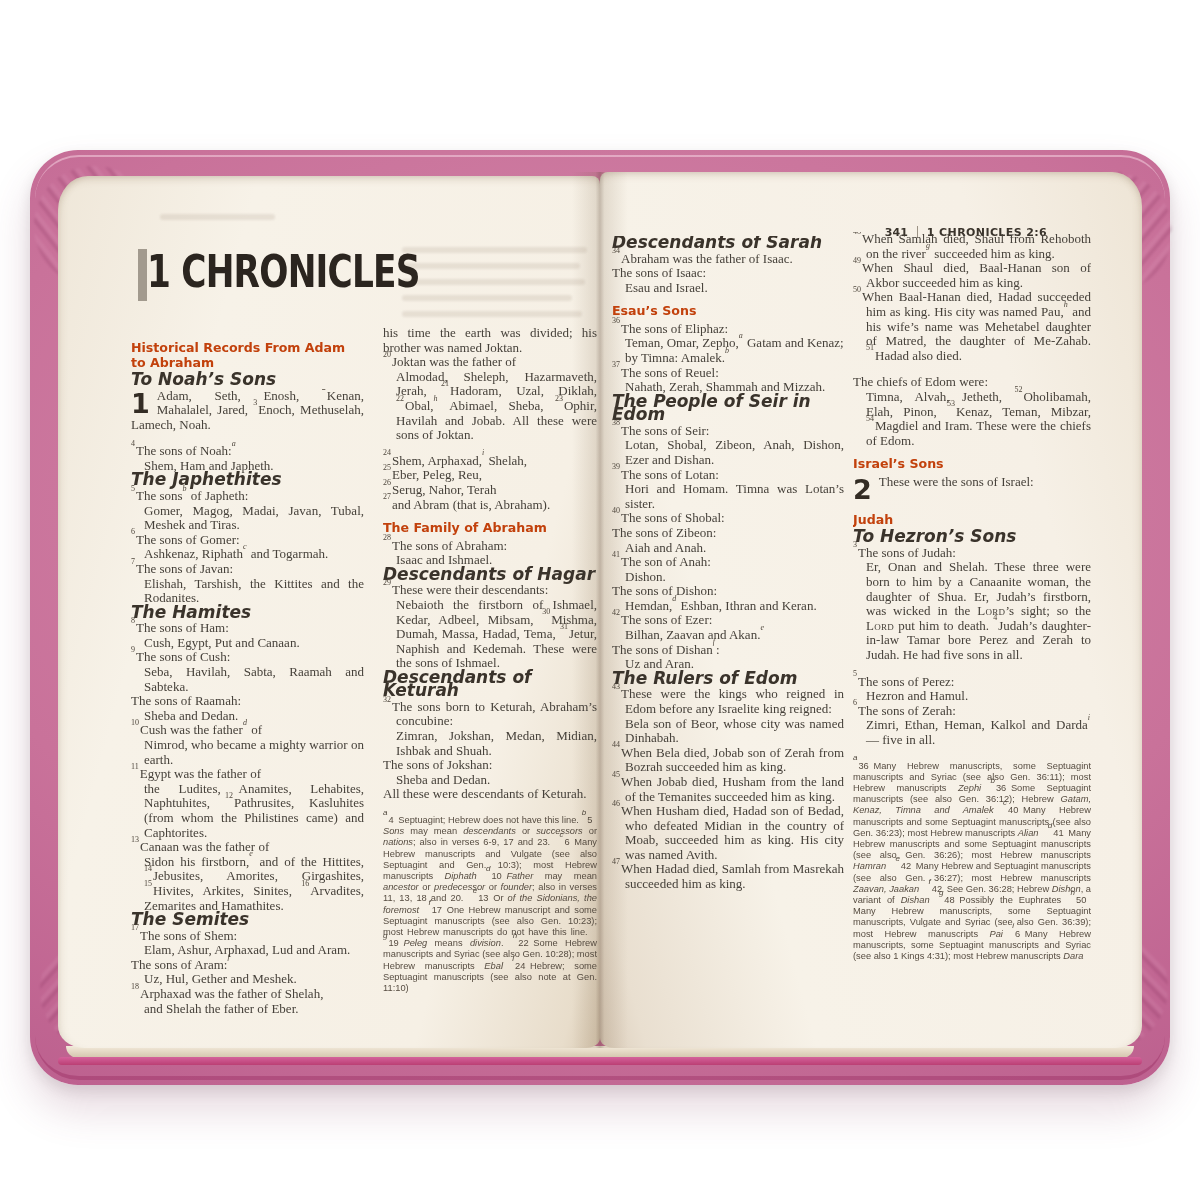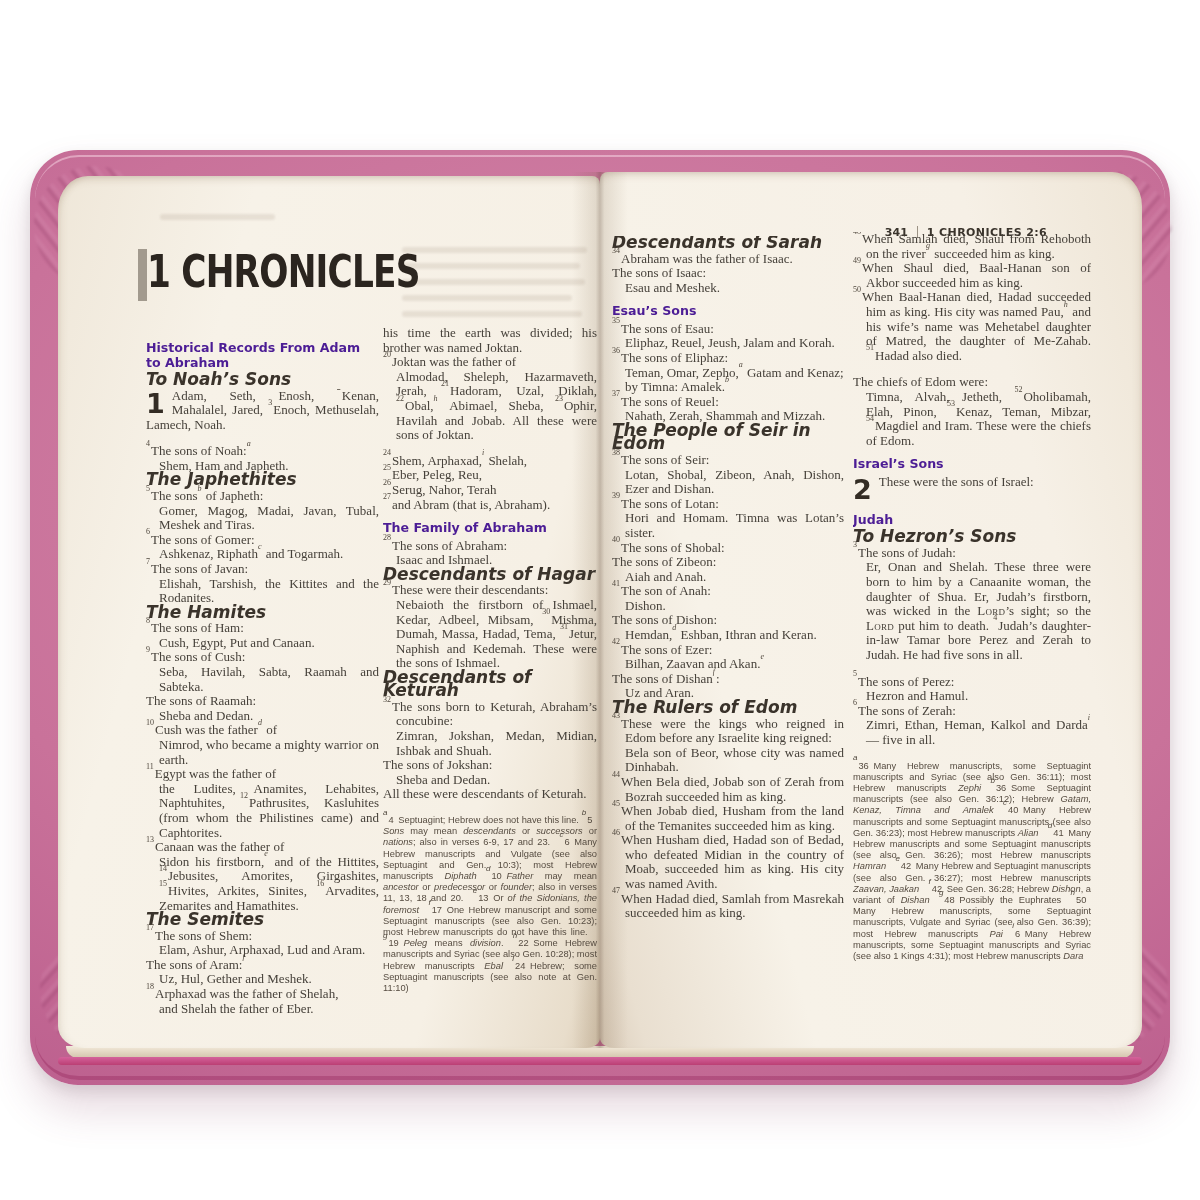--- a/index.html
+++ b/index.html
@@ -72,28 +72,28 @@
     position:absolute;left:840px;top:210px;width:252px;z-index:7;text-align:center;
     font-family:"DejaVu Sans",sans-serif;font-size:11px;font-weight:bold;color:#3a342c;margin-top:16px;
   }
   .running-head .divider{display:inline-block;width:1px;height:12px;background:#9b9284;margin:0 9px;vertical-align:-2px;}
   .running-head .ref{letter-spacing:.4px;}
   
   .col{
     position:absolute;z-index:7;color:#46413a;font-size:13px;line-height:14.6px;
     text-align:justify;overflow:hidden;
   }
-  .col.l1{left:146px;top:332px;width:233px;height:700px;}
+  .col.l1{left:131px;top:332px;width:233px;height:700px;}
   .col.l2{left:383px;top:326px;width:214px;height:712px;}
   .col.r1{left:612px;top:236px;width:232px;height:796px;}
   .col.r2{left:853px;top:232px;width:238px;height:800px;}
   sup{font-size:8px;line-height:0;position:relative;top:-4px;margin-right:1px;color:#4e463c;}
   sup.fl{font-style:italic;}
   .sc{font-variant:small-caps;letter-spacing:.3px;}
-  .bh{font-family:"DejaVu Sans",sans-serif;font-weight:bold;font-size:12.6px;line-height:14.5px;color:#4c1d95;margin:9px 0 3px;text-align:left;}
+  .bh{font-family:"DejaVu Sans",sans-serif;font-weight:bold;font-size:12.6px;line-height:14.5px;color:#c2410c;margin:9px 0 3px;text-align:left;}
   .bi{font-family:"DejaVu Sans",sans-serif;font-style:italic;font-weight:bold;font-size:17px;line-height:13.5px;color:#3a332b;margin:0 0 2px;text-align:left;}
   .hang{padding-left:13px;text-indent:-13px;}
   .ind{padding-left:13px;}
   .bg{margin:11px 0 9px;}
   .bc{margin:2px 0;overflow:hidden;}
   .bc .cnum{float:left;font-family:"DejaVu Sans",sans-serif;font-weight:bold;font-size:27px;line-height:25px;padding:2px 7px 2px 0;color:#332c24;}
   .bf{
     font-family:Liberation Sans, sans-serif;font-size:9.3px;line-height:11.2px;color:#564c41;
     margin-top:13px;text-align:justify;
   }
@@ -226,27 +226,23 @@
     </div>
     <div class="bf"><sup class="fl">a</sup>4 Septuagint; Hebrew does not have this line. <sup class="fl">b</sup>5 <i>Sons</i> may mean <i>descendants</i> or <i>successors</i> or <i>nations</i>; also in verses 6-9, 17 and 23. <sup class="fl">c</sup>6 Many Hebrew manuscripts and Vulgate (see also Septuagint and Gen. 10:3); most Hebrew manuscripts <i>Diphath</i> <sup class="fl">d</sup>10 <i>Father</i> may mean <i>ancestor</i> or <i>predecessor</i> or <i>founder</i>; also in verses 11, 13, 18 and 20. <sup class="fl">e</sup>13 Or <i>of the Sidonians, the foremost</i> <sup class="fl">f</sup>17 One Hebrew manuscript and some Septuagint manuscripts (see also Gen. 10:23); most Hebrew manuscripts do not have this line. <sup class="fl">g</sup>19 <i>Peleg</i> means <i>division</i>. <sup class="fl">h</sup>22 Some Hebrew manuscripts and Syriac (see also Gen. 10:28); most Hebrew manuscripts <i>Ebal</i> <sup class="fl">i</sup>24 Hebrew; some Septuagint manuscripts  (see also note at Gen. 11:10)</div>
   </div>
 <div class="col r1">
     <div class="bi">Descendants of Sarah</div>
     <div class="be">
       <div class="hang"><sup class="vn">34</sup>Abraham was the father of Isaac.</div>
     </div>
     <div class="be">
       <div class="hang">The sons of Isaac:</div>
-      <div class="ind">Esau and Meshek.</div>
+      <div class="ind">Esau and Israel.</div>
     </div>
     <div class="bh">Esau’s Sons</div>
-    <div class="be">
-      <div class="hang"><sup class="vn">35</sup>The sons of Esau:</div>
-      <div class="ind">Eliphaz, Reuel, Jeush, Jalam and Korah.</div>
-    </div>
     <div class="be">
       <div class="hang"><sup class="vn">36</sup>The sons of Eliphaz:</div>
       <div class="ind">Teman, Omar, Zepho,<sup class="fl">a</sup> Gatam and Kenaz;</div>
       <div class="ind">by Timna: Amalek.<sup class="fl">b</sup></div>
     </div>
     <div class="be">
       <div class="hang"><sup class="vn">37</sup>The sons of Reuel:</div>
       <div class="ind">Nahath, Zerah, Shammah and Mizzah.</div>
     </div>
     <div class="bi">The People of Seir in Edom</div>

